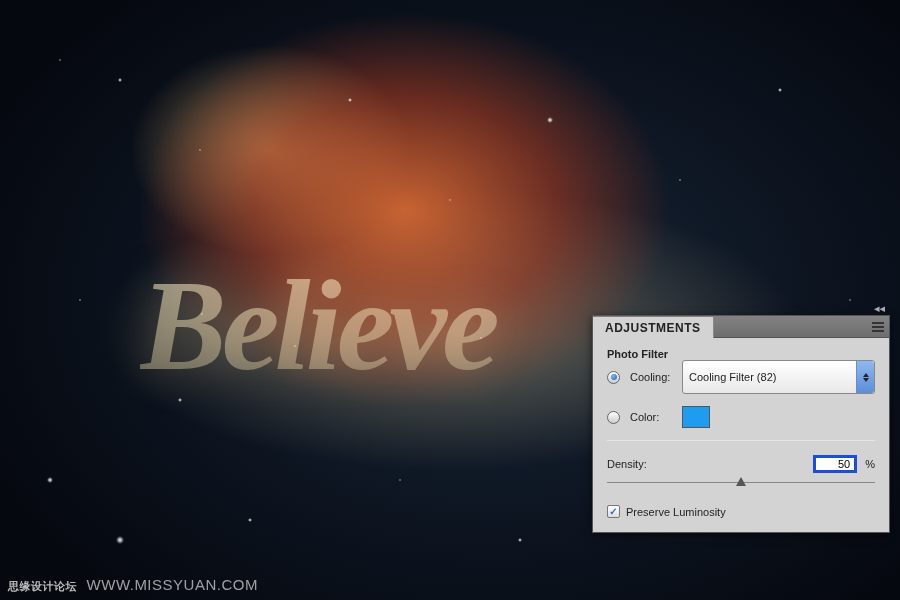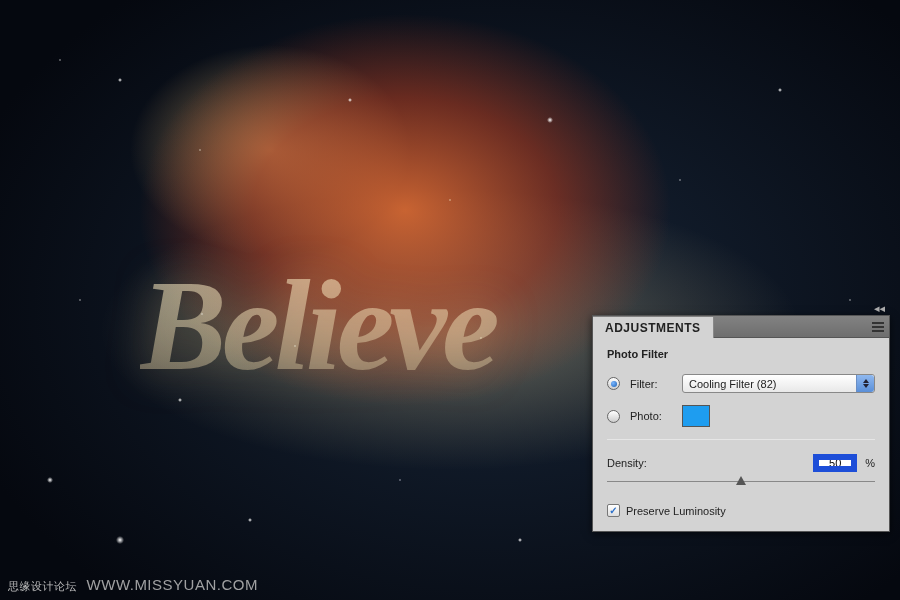--- a/index.html
+++ b/index.html
@@ -71,21 +71,21 @@
       letter-spacing: -5px;
     }
     .watermark {
       position: absolute;
       bottom: 6px;
       left: 8px;
       color: #bbb;
       font-size: 11px;
       letter-spacing: 0.5px;
     }
-    .watermark .cn { font-weight: normal; margin-top: 12px; }
+    .watermark .cn { font-weight: bold; margin-top: 12px; }
     .watermark .url { margin-left: 6px; font-size: 15px; opacity: 0.85; }
 
     
     .panel {
       position: absolute;
       right: 10px;
       top: 315px;
       width: 298px;
       background: #d3d3d3;
       border: 1px solid #555;
@@ -122,21 +122,21 @@
     .panel-menu {
       margin-left: auto;
       width: 22px;
       display: flex;
       align-items: center;
       justify-content: center;
       cursor: pointer;
     }
     .panel-menu svg { display: block; }
     .panel-body { padding: 10px 14px 14px; }
-    .adj-title { font-weight: bold; margin-bottom: 14px; }
+    .adj-title { font-weight: bold; margin-bottom: 0; }
     .row {
       display: flex;
       align-items: center;
       margin-bottom: 12px;
       gap: 10px;
     }
     .radio {
       width: 13px; height: 13px;
       border-radius: 50%;
       border: 1px solid #666;
@@ -148,21 +148,21 @@
     }
     .radio.selected::after {
       content: "";
       width: 6px; height: 6px;
       border-radius: 50%;
       background: radial-gradient(circle at 35% 35%, #7ab7ff, #1a5fb4);
     }
     .row-label { width: 42px; }
     .select {
       flex: 1;
-      height: 19px;
+      height: 34px;
       background: linear-gradient(#fff, #e8e8e8);
       border: 1px solid #888;
       border-radius: 3px;
       display: flex;
       align-items: center;
       padding: 0 6px;
       cursor: pointer;
       position: relative;
     }
     .select-arrows {
@@ -203,22 +203,22 @@
       display: flex;
       align-items: center;
       gap: 8px;
       margin-bottom: 2px;
     }
     .density-label { flex: 1; }
     .density-input {
       width: 44px;
       height: 18px;
       background: #fff;
-      border: 6px solid #1d4ed8;
-      text-align: center;
+      border: 3px solid #1d4ed8;
+      text-align: right;
       padding: 0 4px;
       font-family: inherit;
       font-size: 11px;
     }
     .slider {
       position: relative;
       height: 16px;
       margin-bottom: 14px;
     }
     .slider-track {
@@ -276,30 +276,30 @@
         <rect y="4" width="12" height="2" fill="#333"></rect>
         <rect y="8" width="12" height="2" fill="#333"></rect>
       </svg>
     </div>
   </div>
   <div class="panel-body">
     <div class="adj-title">Photo Filter</div>
 
     <div class="row">
       <span class="radio selected"></span>
-      <span class="row-label">Filter:</span>
+      <span class="row-label">Cooling:</span>
       <div class="select">
         <span>Cooling Filter (82)</span>
         <span class="select-arrows"></span>
       </div>
     </div>
 
     <div class="row">
       <span class="radio"></span>
-      <span class="row-label">Photo:</span>
+      <span class="row-label">Color:</span>
       <div class="swatch" title="#1e9df0"></div>
     </div>
 
     <div class="divider"></div>
 
     <div class="density-row">
       <span class="density-label">Density:</span>
       <input class="density-input" value="50" style="">
       <span>%</span>
     </div>

